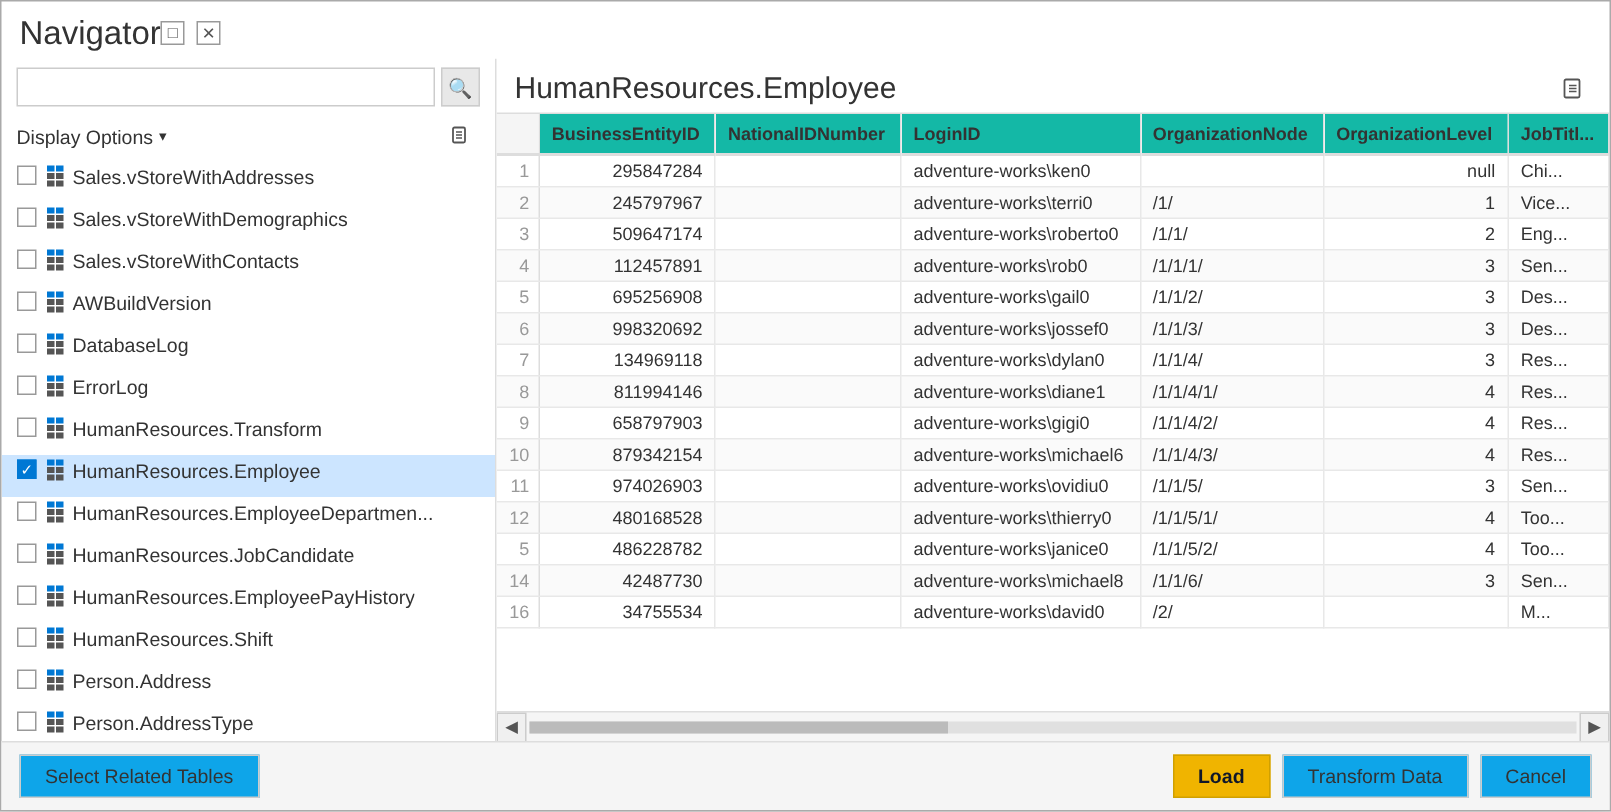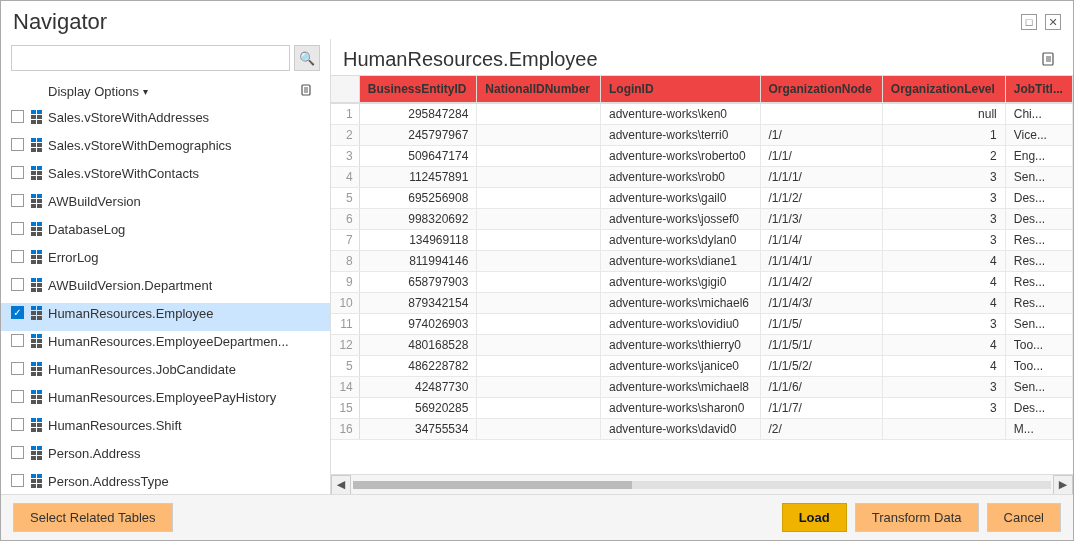--- a/index.html
+++ b/index.html
@@ -18,21 +18,20 @@
       background: #ffffff;
       border: 1px solid #aaa;
       box-shadow: 0 4px 20px rgba(0,0,0,0.3);
       display: flex;
       flex-direction: column;
       position: relative;
     }
     .title-bar {
       display: flex;
       align-items: center;
-      justify-content: space-between;
       padding: 8px 12px 4px 12px;
       flex-shrink: 0;
     }
     .title-bar-title {
       font-size: 22px;
       font-weight: 300;
       color: #333;
     }
     .title-bar-controls {
       display: flex;
@@ -89,21 +88,20 @@
       cursor: pointer;
       font-size: 13px;
       color: #555;
     }
     .display-options-bar {
       display: flex;
       align-items: center;
       justify-content: space-between;
       padding: 2px 10px 4px 10px;
       flex-shrink: 0;
-      margin-left: 37px;
     }
     .display-options-btn {
       display: flex;
       align-items: center;
       gap: 4px;
       cursor: pointer;
       color: #333;
       font-size: 13px;
       background: none;
       border: none;
@@ -222,21 +220,21 @@
     }
     .data-table-container::-webkit-scrollbar { height: 8px; width: 8px; }
     .data-table-container::-webkit-scrollbar-track { background: #f5f5f5; }
     .data-table-container::-webkit-scrollbar-thumb { background: #bbb; }
     .data-table {
       border-collapse: collapse;
       min-width: 100%;
       font-size: 12px;
     }
     .data-table th {
-      background: #ef4444;
+      background: #14b8a6;
       border-bottom: 2px solid #ddd;
       border-right: 1px solid #ddd;
       padding: 6px 8px;
       text-align: left;
       white-space: nowrap;
       font-weight: 600;
       color: #333;
       position: sticky;
       top: 0;
       z-index: 2;
@@ -309,21 +307,21 @@
     .footer-left {}
     .footer-right {
       display: flex;
       gap: 8px;
     }
     .btn {
       padding: 6px 16px;
       font-size: 13px;
       cursor: pointer;
       border: 1px solid #ccc;
-      background: #fdba74;
+      background: #0ea5e9;
       color: #333;
     }
     .btn-primary {
       background: #f0b400;
       border-color: #d0a000;
       color: #0f172a;
       font-weight: 600;
     }
   </style>
 </head>
@@ -454,21 +452,21 @@
             <span class="icon-table">
               <div class="table-icon">
       <div class="table-icon-cell table-icon-header"></div>
       <div class="table-icon-cell table-icon-header"></div>
       <div class="table-icon-cell"></div>
       <div class="table-icon-cell"></div>
       <div class="table-icon-cell"></div>
       <div class="table-icon-cell"></div>
     </div>
             </span>
-            <span class="nav-item-label">AWBuildVersion.Department</span>
+            <span class="nav-item-label">HumanResources.Transform</span>
           </div>
           <div class="nav-item selected">
             <span class="checkbox checked">✓</span>
             <span class="icon-table">
               <div class="table-icon">
       <div class="table-icon-cell table-icon-header"></div>
       <div class="table-icon-cell table-icon-header"></div>
       <div class="table-icon-cell"></div>
       <div class="table-icon-cell"></div>
       <div class="table-icon-cell"></div>
@@ -712,29 +710,20 @@
               <tr>
                 <td class="row-num">14</td>
                 <td class="num">42487730</td>
                 <td class="num"></td>
                 <td>adventure-works\michael8</td>
                 <td>/1/1/6/</td>
                 <td class="num">3</td>
                 <td>Sen...</td>
               </tr>
               <tr>
-                <td class="row-num">15</td>
-                <td class="num">56920285</td>
-                <td class="num"></td>
-                <td>adventure-works\sharon0</td>
-                <td>/1/1/7/</td>
-                <td class="num">3</td>
-                <td>Des...</td>
-              </tr>
-              <tr>
                 <td class="row-num">16</td>
                 <td class="num">34755534</td>
                 <td class="num"></td>
                 <td>adventure-works\david0</td>
                 <td>/2/</td>
                 <td class="num"></td>
                 <td>M...</td>
               </tr>
             </tbody>
         </table>

